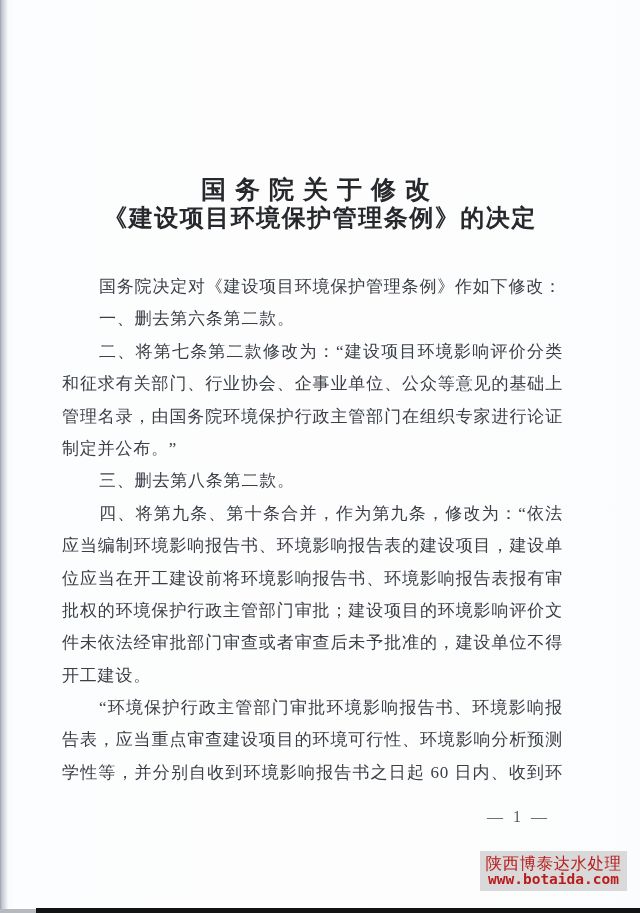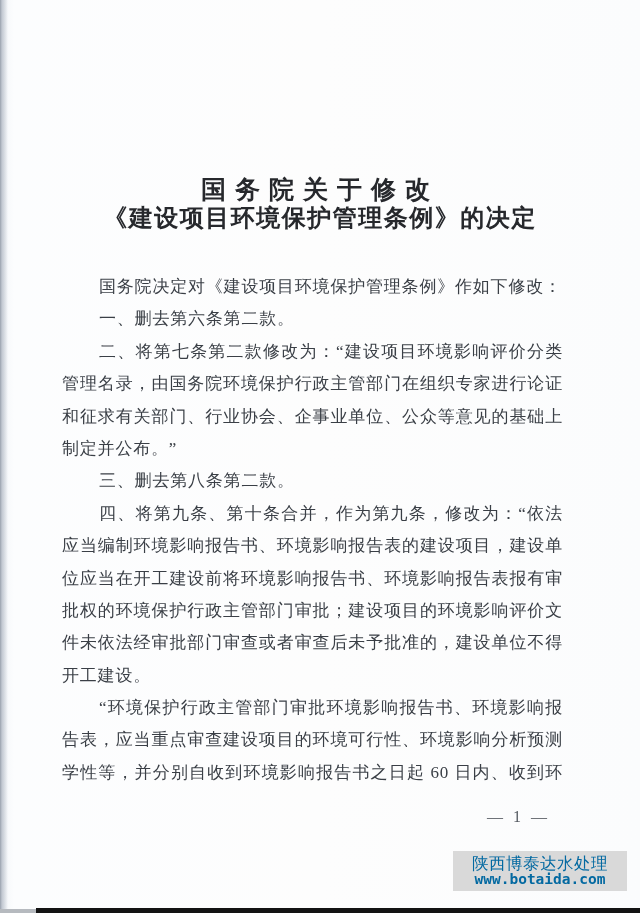--- a/index.html
+++ b/index.html
@@ -26,24 +26,24 @@
     color:#3a3f46;font-size:17px;letter-spacing:0.8px;
   }
   .bl{height:32.4px;line-height:32.4px;}
   .bl.ind{padding-left:37px;}
   .bl.just{text-align:justify;text-align-last:justify;text-justify:inter-character;}
   .page-number{
     position:absolute;top:808px;right:90px;
     color:#565b62;font-size:16px;letter-spacing:3px;
   }
   .watermark{
-    position:absolute;top:851px;right:13px;width:174px;
+    position:absolute;top:851px;right:13px;width:147px;
     background:#d9d9d9;
     padding:3px 0 4px 0;
-    text-align:center;color:#0369a1;
+    text-align:center;color:#b91c1c;
   }
   .wm-cn{font-size:16.5px;line-height:18px;letter-spacing:0.5px;font-family:"Liberation Sans","DejaVu Sans",sans-serif;}
   .wm-url{font-size:14.5px;line-height:15px;font-weight:bold;font-family:"DejaVu Sans Mono","Liberation Mono",monospace;}
   .bottom-band-light{
     position:absolute;bottom:0;left:0;right:0;height:4px;background:#b6babf;
   }
   .bottom-band-dark{
     position:absolute;bottom:0;left:36px;right:0;height:5px;background:#131313;
   }
 </style>
@@ -56,22 +56,22 @@
 
   <div class="title-block">
     <div class="title-line1">国务院关于修改</div>
     <div class="title-line2">《建设项目环境保护管理条例》的决定</div>
   </div>
 
   <div class="body-block">
     <div class="bl ind">国务院决定对《建设项目环境保护管理条例》作如下修改：</div>
     <div class="bl ind">一、删去第六条第二款。</div>
     <div class="bl ind just">二、将第七条第二款修改为：“建设项目环境影响评价分类</div>
+    <div class="bl just">和征求有关部门、行业协会、企事业单位、公众等意见的基础上</div>
     <div class="bl just">管理名录，由国务院环境保护行政主管部门在组织专家进行论证</div>
-    <div class="bl just">和征求有关部门、行业协会、企事业单位、公众等意见的基础上</div>
     <div class="bl">制定并公布。”</div>
     <div class="bl ind">三、删去第八条第二款。</div>
     <div class="bl ind just">四、将第九条、第十条合并，作为第九条，修改为：“依法</div>
     <div class="bl just">应当编制环境影响报告书、环境影响报告表的建设项目，建设单</div>
     <div class="bl just">位应当在开工建设前将环境影响报告书、环境影响报告表报有审</div>
     <div class="bl just">批权的环境保护行政主管部门审批；建设项目的环境影响评价文</div>
     <div class="bl just">件未依法经审批部门审查或者审查后未予批准的，建设单位不得</div>
     <div class="bl">开工建设。</div>
     <div class="bl ind just">“环境保护行政主管部门审批环境影响报告书、环境影响报</div>
     <div class="bl just">告表，应当重点审查建设项目的环境可行性、环境影响分析预测</div>

